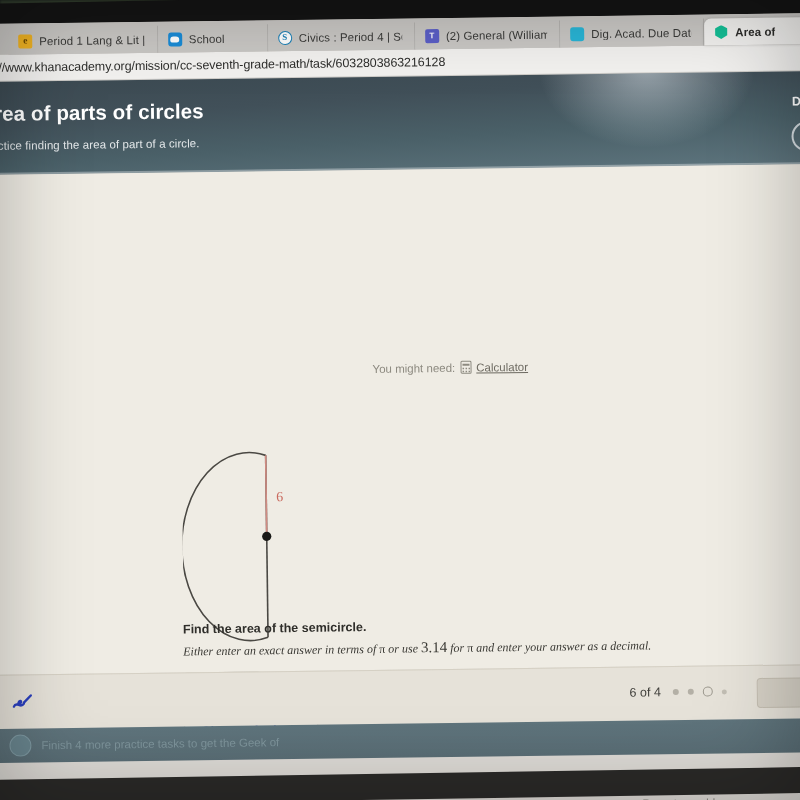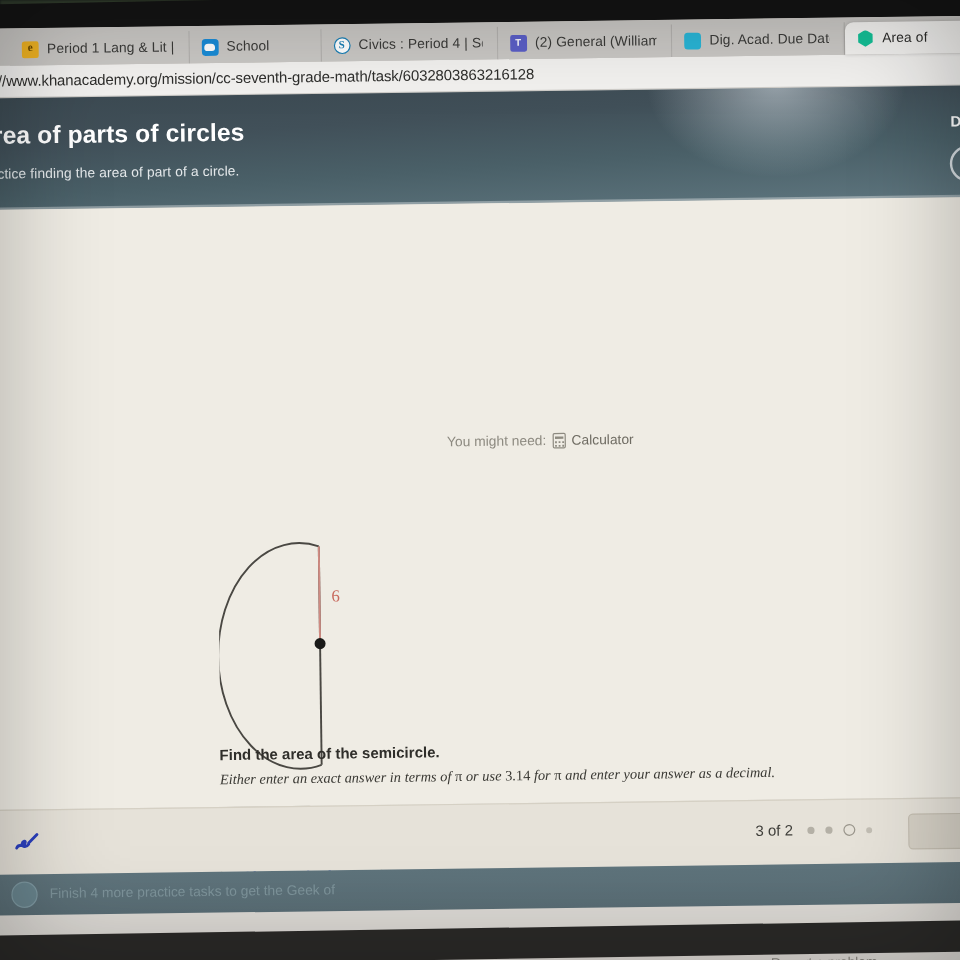--- a/index.html
+++ b/index.html
@@ -81,21 +81,21 @@
     border-right: none;
     box-shadow: 0 0 3px rgba(0,0,0,.18);
   }
   .tab-label {
     font-size: 11.5px;
     color: #3a3a38;
     white-space: nowrap;
     overflow: hidden;
     letter-spacing: .1px;
   }
-  .tab.active .tab-label { color: #2c2c2a; }
+  .tab.active .tab-label { color: #2c2c2a; font-weight: bold; }
 
   .favicon {
     width: 14px; height: 14px;
     flex: 0 0 14px;
     border-radius: 3px;
     display: flex;
     align-items: center;
     justify-content: center;
     font-size: 9.5px;
     font-weight: 700;
@@ -203,21 +203,21 @@
     position: relative;
     background:
       linear-gradient(#8d8a80,#8d8a80) 1px 2px / 7px 2px no-repeat,
       linear-gradient(#8d8a80,#8d8a80) 1px 6px / 1.5px 1.5px no-repeat,
       linear-gradient(#8d8a80,#8d8a80) 4px 6px / 1.5px 1.5px no-repeat,
       linear-gradient(#8d8a80,#8d8a80) 7px 6px / 1.5px 1.5px no-repeat,
       linear-gradient(#8d8a80,#8d8a80) 1px 9px / 1.5px 1.5px no-repeat,
       linear-gradient(#8d8a80,#8d8a80) 4px 9px / 1.5px 1.5px no-repeat,
       linear-gradient(#8d8a80,#8d8a80) 7px 9px / 1.5px 1.5px no-repeat;
   }
-  .calc-word { color: #6e6b62; }
+  .calc-word { color: #6e6b62; text-decoration: underline; }
 
   .figure {
     position: absolute;
     left: 190px; top: 268px;
   }
 
   .q-title {
     position: absolute;
     left: 189px; top: 450px;
     font-size: 12.5px;
@@ -226,21 +226,21 @@
   }
   .q-sub {
     position: absolute;
     left: 189px; top: 470px;
     font-size: 12px;
     font-style: italic;
     color: #3a3934;
     font-family: "Liberation Serif", serif;
     white-space: nowrap;
   }
-  .q-sub .num { font-style: normal; font-size: 12px; }
+  .q-sub .num { font-style: normal; font-size: 15px; }
   .q-sub .pi  { font-style: normal; }
 
   .answer-row {
     position: absolute;
     left: 189px; top: 500px;
     display: flex;
     align-items: center;
     gap: 6px;
   }
   .answer-input {
@@ -482,21 +482,21 @@
     </div>
 
     <div class="footer">
 
       <svg class="scratch-icon" viewBox="0 0 24 20">
         <path d="M3 15 C5 10, 8 16, 10 11 C11 8.5, 8 9, 7.5 11.5 C7 14, 11 15, 13 12" fill="none" stroke="#2a3fbd" stroke-width="2.4" stroke-linecap="round"></path>
         <path d="M13 11 L20 4" fill="none" stroke="#2a3fbd" stroke-width="2.4" stroke-linecap="round"></path>
       </svg>
 
       <div class="progress-cluster">
-        <span class="progress-label">3 of 2</span>
+        <span class="progress-label">6 of 4</span>
         <span class="dot done"></span>
         <span class="dot done"></span>
         <span class="dot current"></span>
         <span class="dot todo"></span>
       </div>
 
       <div class="next-btn"></div>
     </div>
 
     <div class="bottom-strip">

